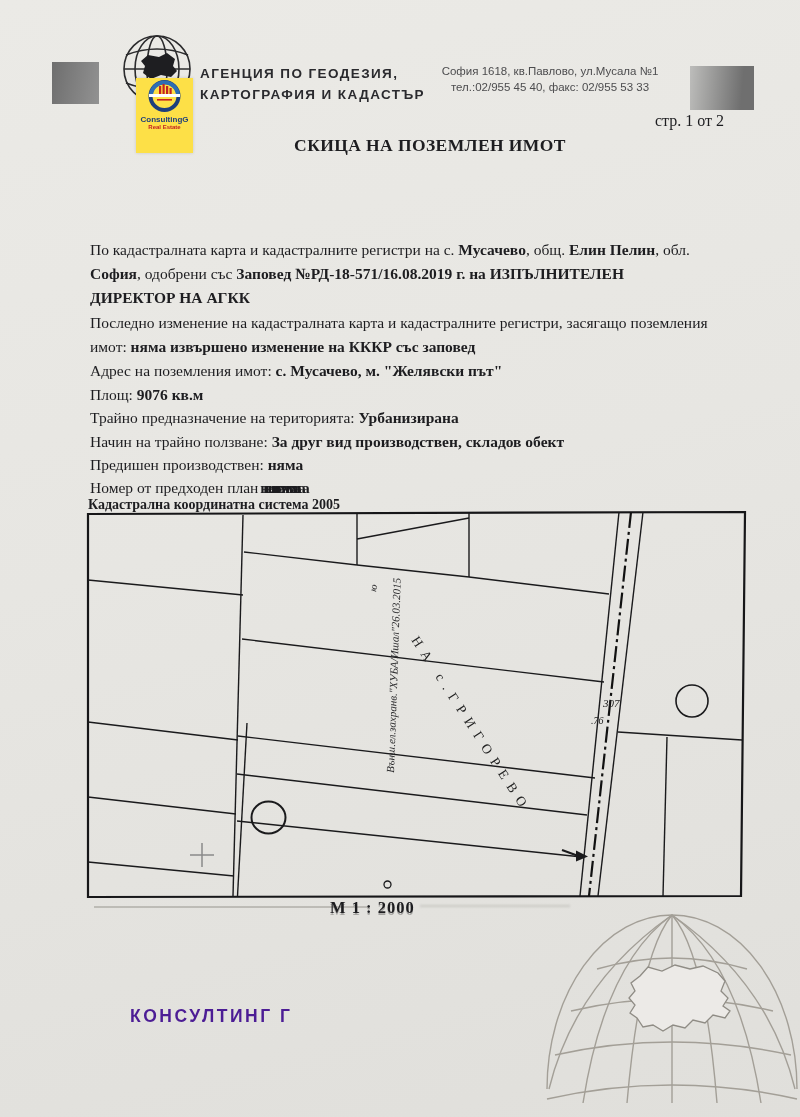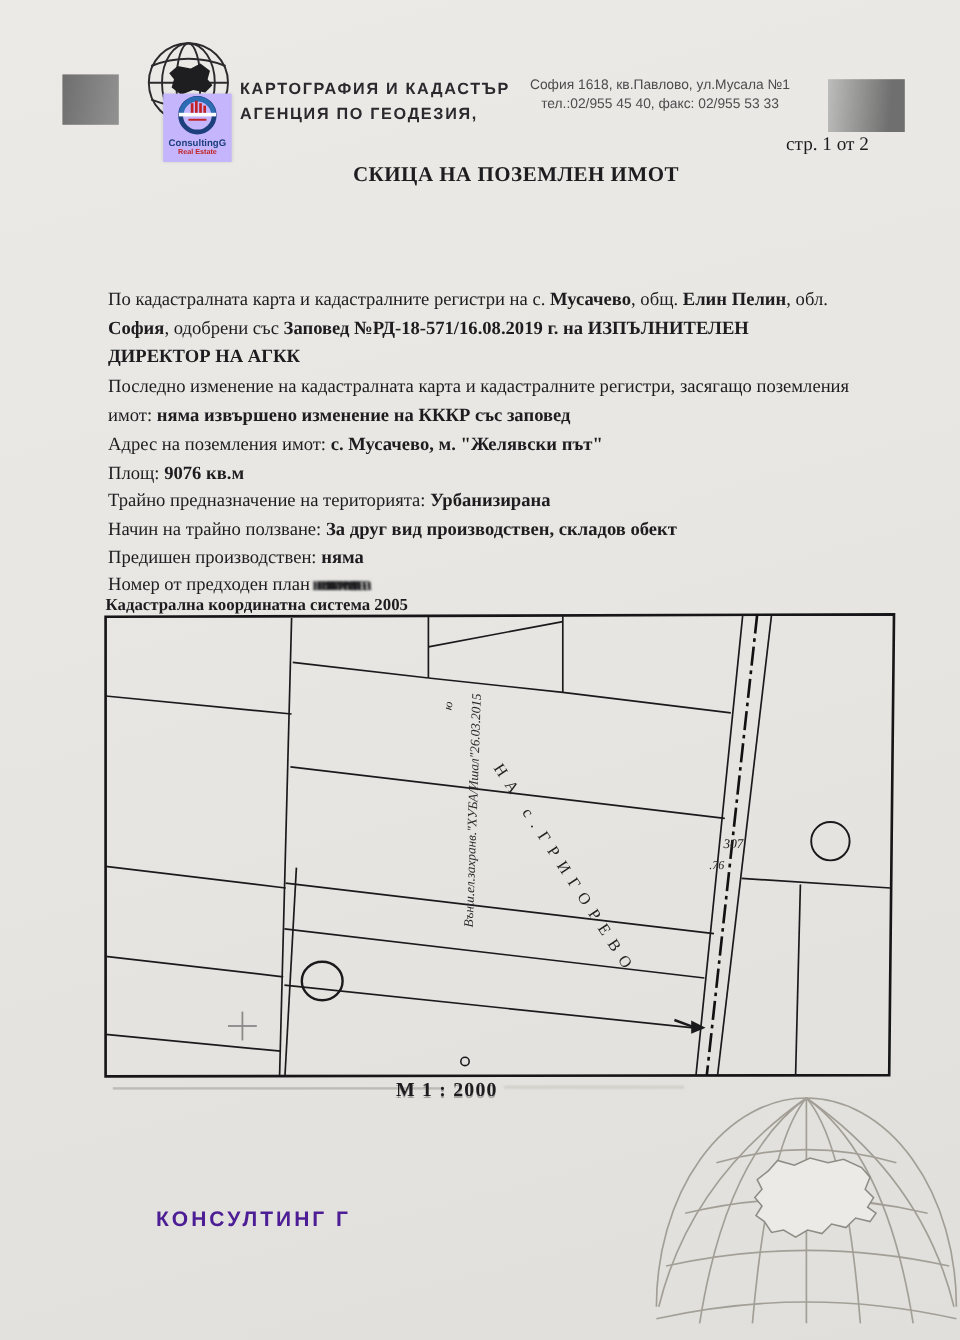--- a/index.html
+++ b/index.html
@@ -13,21 +13,21 @@
   .dark-rect-right{left:690px;top:66px;width:64px;height:44px;
        background:linear-gradient(95deg,#bdbdbb,#6f6f6f 80%);filter:blur(.5px);}
   .agency-name{left:200px;top:63px;font-family:"Liberation Sans",sans-serif;
        font-weight:bold;font-size:13.5px;letter-spacing:1.4px;color:#2a2a2e;line-height:21px;}
   .address{left:415px;top:64px;width:270px;text-align:center;
        font-family:"Liberation Sans",sans-serif;font-size:11.5px;color:#4c4c4e;line-height:15.5px;}
   .address .sm{font-size:10.5px;letter-spacing:.3px;}
   .page-ind{left:655px;top:112px;font-size:16px;}
   .doc-title{left:60px;top:135px;width:740px;text-align:center;font-weight:bold;font-size:17.5px;letter-spacing:.4px;}
   
-  .clogo{left:136px;top:78px;width:57px;height:57px;background:#c4b5fd;box-shadow:0 0 3px rgba(0,0,0,.15);
+  .clogo{left:136px;top:78px;width:57px;height:75px;background:#fde047;box-shadow:0 0 3px rgba(0,0,0,.15);
        text-align:center;font-family:"Liberation Sans",sans-serif;}
   .clogo .cname{font-size:8px;font-weight:bold;color:#1d3f7c;margin-top:2px;line-height:8px;}
   .clogo .csub{font-size:6px;font-weight:bold;color:#c32222;line-height:7px;}
   
   .bline{left:90px;width:670px;font-size:15.5px;white-space:nowrap;}
   .b{font-weight:bold;}
   .smudge{font-weight:bold;filter:blur(.7px);letter-spacing:1px;
        text-shadow:4px 0 0 currentColor,-3px 0 0 currentColor,8px 0 0 currentColor;}
   .coordsys{left:88px;top:497px;font-weight:bold;font-size:14px;}
   .scale{left:330px;top:898px;width:180px;text-align:left;font-weight:bold;font-size:16.5px;
@@ -52,22 +52,22 @@
       <ellipse cx="36" cy="36" rx="10" ry="33"></ellipse>
       <path d="M5,22 Q36,10 67,22"></path>
       <path d="M3,36 H69"></path>
       <path d="M5,50 Q36,62 67,50"></path>
     </g>
     <path d="M20,28 L27,22 L38,24 L46,20 L54,26 L52,33 L56,38 L50,44 L40,42 L30,46 L22,40 L24,33 Z" fill="#1e1e21" stroke="none"></path>
   </svg>
 </div>
 
 <div class="abs agency-name">
+  <div>АГЕНЦИЯ ПО ГЕОДЕЗИЯ,</div>
   <div>КАРТОГРАФИЯ И КАДАСТЪР</div>
-  <div>АГЕНЦИЯ ПО ГЕОДЕЗИЯ,</div>
 </div>
 
 <div class="abs clogo">
   <svg width="57" height="36" viewBox="0 0 57 36">
     <circle cx="28.5" cy="18" r="14" fill="none" stroke="#1d3f7c" stroke-width="4"></circle>
     <path d="M15,18 A13.5,13.5 0 0 1 42,18" fill="none" stroke="#2e6db4" stroke-width="4"></path>
     <rect x="13" y="16" width="31" height="3" fill="#fefefe"></rect>
     <g fill="#c32222">
       <rect x="23" y="8" width="2.2" height="8"></rect>
       <rect x="26.5" y="6" width="2.2" height="10"></rect>

